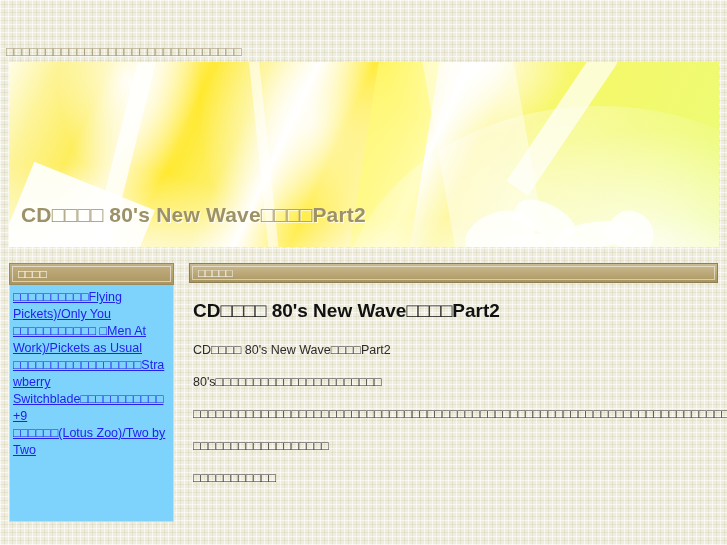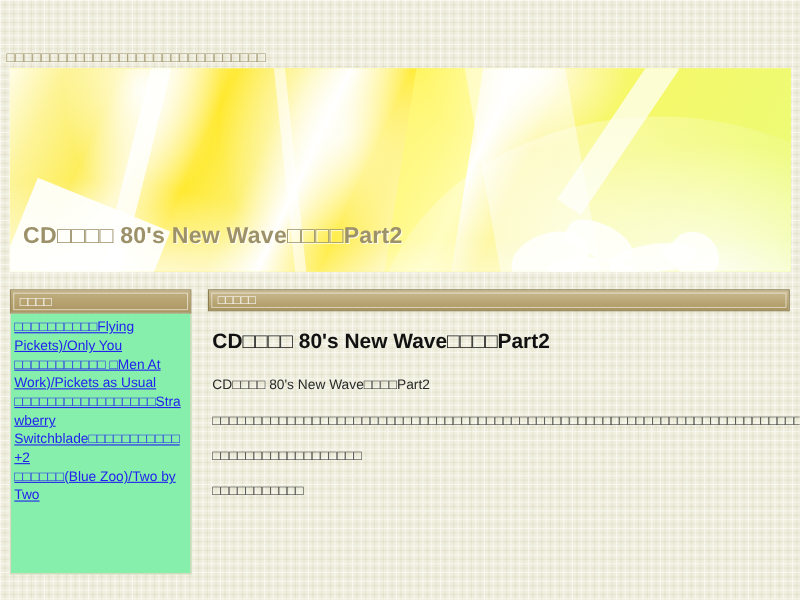--- a/index.html
+++ b/index.html
@@ -142,21 +142,21 @@
   .panel-head-label {
     position: absolute;
     left: 8px;
     top: 3px;
     font-size: 12px;
     color: #ffffff;
     line-height: 15px;
     white-space: nowrap;
   }
   .sidebar-body {
-    background: #86efac;
+    background: #7dd3fc;
     border-left: 1px solid #ded8bf;
     border-right: 1px solid #ded8bf;
     border-bottom: 1px solid #ded8bf;
     padding: 4px 3px 10px 3px;
     min-height: 222px;
   }
   .sidebar-links {
     margin: 0;
     padding: 0;
     list-style: none;
@@ -252,33 +252,34 @@
   </div>
   <div class="sidebar-body">
     <ul class="sidebar-links">
       <li>
           <a href="#">□□□□□□□□□□Flying Pickets)/Only You</a>
         </li>
       <li>
           <a href="#">□□□□□□□□□□□ □Men At Work)/Pickets as Usual</a>
         </li>
       <li>
-          <a href="#">□□□□□□□□□□□□□□□□□Strawberry Switchblade□□□□□□□□□□□ +2</a>
-        </li>
-      <li>
-          <a href="#">□□□□□□(Blue Zoo)/Two by Two</a>
+          <a href="#">□□□□□□□□□□□□□□□□□Strawberry Switchblade□□□□□□□□□□□ +9</a>
+        </li>
+      <li>
+          <a href="#">□□□□□□(Lotus Zoo)/Two by Two</a>
         </li>
     </ul>
   </div>
 </div>
 
 <div class="content">
   <div class="content-head">
     <span class="content-head-label">□□□□□</span>
   </div>
   <h1 class="article-title">CD□□□□ 80's New Wave□□□□Part2</h1>
   <div class="article-body">
     <p class="first">CD□□□□ 80's New Wave□□□□Part2</p>
+    <p>80's□□□□□□□□□□□□□□□□□□□□□□</p>
     <p>□□□□□□□□□□□□□□□□□□□□□□□□□□□□□□□□□□□□□□□□□□□□□□□□□□□□□□□□□□□□□□□□□□□□□□□□□□□□□□□80's□□□□□□□□□□□□□□□□□□□□□□□□□□□□□□□□□□□□□CD□□□□□□□□□□□CD□□□□□□□□□□MP□□□□□□□□□□□□□□□□□□□□□□□□□</p>
     <p>□□□□□□□□□□□□□□□□□□</p>
     <p>□□□□□□□□□□□</p>
   </div>
 </div>
 
 </body></html>

